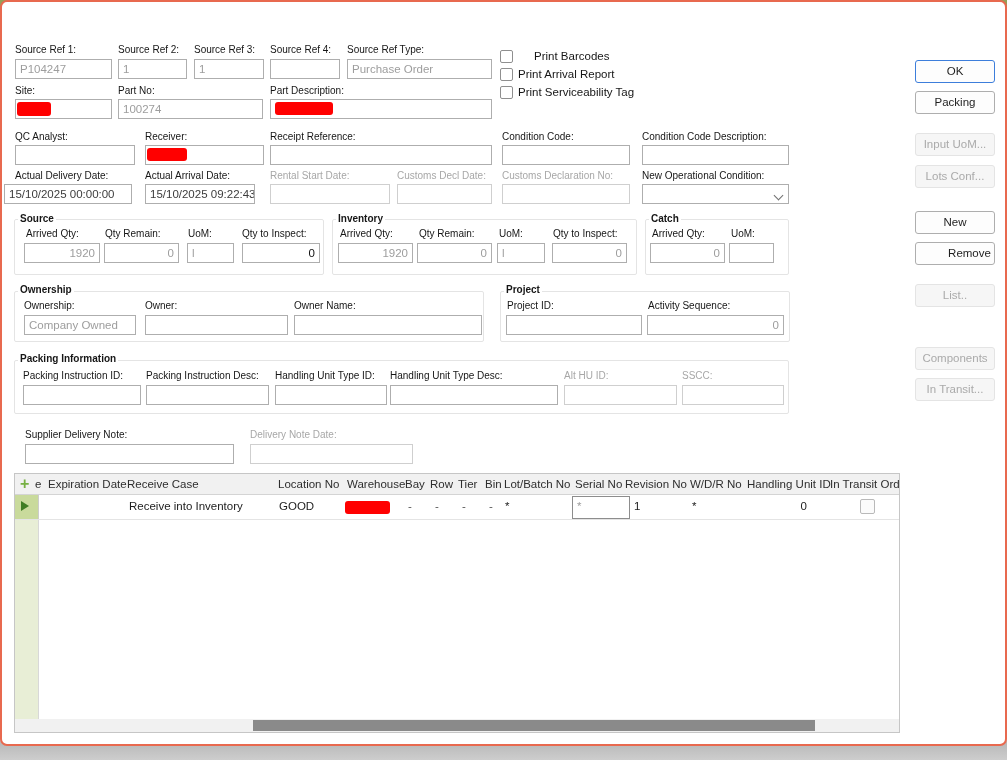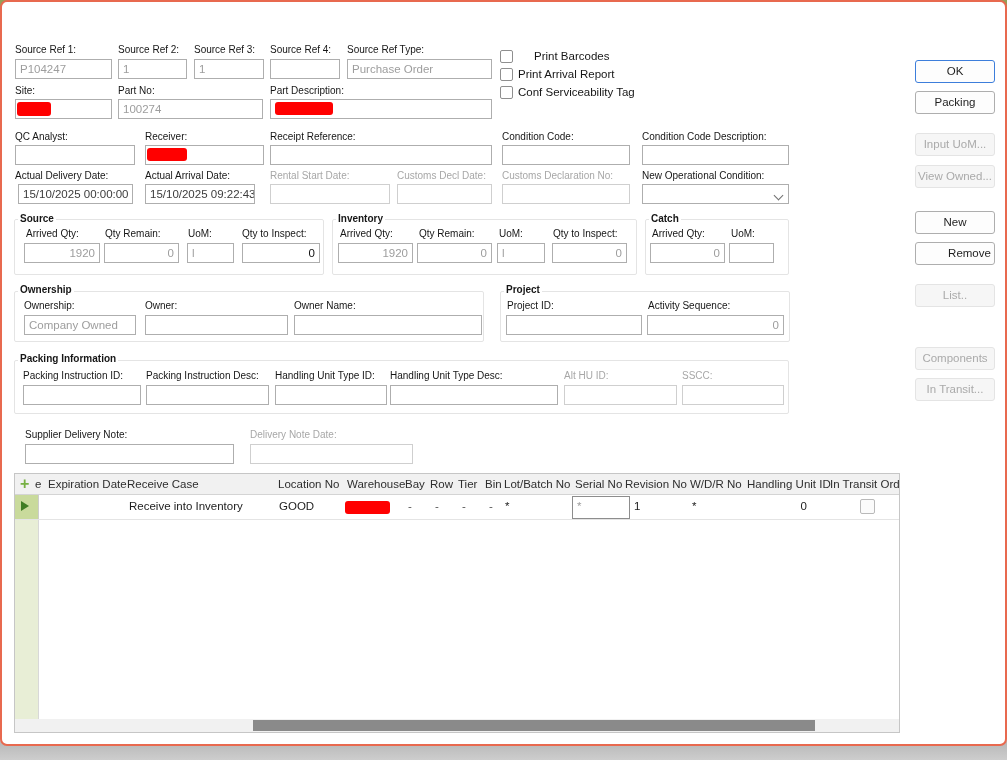--- a/index.html
+++ b/index.html
@@ -62,21 +62,21 @@
   <span class="lbl" style="left:268px;top:42px;">Source Ref 4:</span>
   <div class="fld" style="left:268px;top:57px;width:70px;"></div>
   <span class="lbl" style="left:345px;top:42px;">Source Ref Type:</span>
   <div class="fld gray" style="left:345px;top:57px;width:145px;">Purchase Order</div>
 
   <span class="chk" style="left:498px;top:48px;"></span>
   <span class="chklbl" style="left:532px;top:48px;">Print Barcodes</span>
   <span class="chk" style="left:498px;top:66px;"></span>
   <span class="chklbl" style="left:516px;top:66px;">Print Arrival Report</span>
   <span class="chk" style="left:498px;top:84px;"></span>
-  <span class="chklbl" style="left:516px;top:84px;">Conf Serviceability Tag</span>
+  <span class="chklbl" style="left:516px;top:84px;">Print Serviceability Tag</span>
 
   <span class="lbl" style="left:13px;top:83px;">Site:</span>
   <div class="fld" style="left:13px;top:97px;width:97px;"></div>
   <div class="redact" style="left:15px;top:100px;width:34px;height:14px;"></div>
   <span class="lbl" style="left:116px;top:83px;">Part No:</span>
   <div class="fld gray" style="left:116px;top:97px;width:145px;">100274</div>
   <span class="lbl" style="left:268px;top:83px;">Part Description:</span>
   <div class="fld" style="left:268px;top:97px;width:222px;"></div>
   <div class="redact" style="left:273px;top:100px;width:58px;height:13px;"></div>
 
@@ -86,21 +86,21 @@
   <div class="fld" style="left:143px;top:143px;width:119px;"></div>
   <div class="redact" style="left:145px;top:146px;width:40px;height:13px;"></div>
   <span class="lbl" style="left:268px;top:129px;">Receipt Reference:</span>
   <div class="fld" style="left:268px;top:143px;width:222px;"></div>
   <span class="lbl" style="left:500px;top:129px;">Condition Code:</span>
   <div class="fld" style="left:500px;top:143px;width:128px;"></div>
   <span class="lbl" style="left:640px;top:129px;">Condition Code Description:</span>
   <div class="fld" style="left:640px;top:143px;width:147px;"></div>
 
   <span class="lbl" style="left:13px;top:168px;">Actual Delivery Date:</span>
-  <div class="fld" style="left:16px;top:182px;width:115px;">15/10/2025 00:00:00</div>
+  <div class="fld" style="left:2px;top:182px;width:128px;">15/10/2025 00:00:00</div>
   <span class="lbl" style="left:143px;top:168px;">Actual Arrival Date:</span>
   <div class="fld" style="left:143px;top:182px;width:110px;">15/10/2025 09:22:43</div>
   <span class="lbl dis" style="left:268px;top:168px;">Rental Start Date:</span>
   <div class="fld disb" style="left:268px;top:182px;width:120px;"></div>
   <span class="lbl dis" style="left:395px;top:168px;">Customs Decl Date:</span>
   <div class="fld disb" style="left:395px;top:182px;width:95px;"></div>
   <span class="lbl dis" style="left:500px;top:168px;">Customs Declaration No:</span>
   <div class="fld disb" style="left:500px;top:182px;width:128px;"></div>
   <span class="lbl" style="left:640px;top:168px;">New Operational Condition:</span>
   <div class="fld" style="left:640px;top:182px;width:147px;">
@@ -169,21 +169,21 @@
   <div class="fld disb" style="left:680px;top:383px;width:102px;"></div>
 
   <span class="lbl" style="left:23px;top:427px;">Supplier Delivery Note:</span>
   <div class="fld" style="left:23px;top:442px;width:209px;"></div>
   <span class="lbl dis" style="left:248px;top:427px;">Delivery Note Date:</span>
   <div class="fld disb" style="left:248px;top:442px;width:163px;"></div>
 
   <div class="btn primary" style="top:58px;">OK</div>
   <div class="btn" style="top:89px;">Packing</div>
   <div class="btn dis" style="top:131px;">Input UoM...</div>
-  <div class="btn dis" style="top:163px;">View Owned...</div>
+  <div class="btn dis" style="top:163px;">Lots Conf...</div>
   <div class="btn" style="top:209px;">New</div>
   <div class="btn" style="top:240px;padding-left:29px;">Remove</div>
   <div class="btn dis" style="top:282px;">List..</div>
   <div class="btn dis" style="top:345px;">Components</div>
   <div class="btn dis" style="top:376px;">In Transit...</div>
 
   <div class="table">
     <div class="thead">
       <span class="plus">+</span>
       <span class="th" style="left:20px;width:10px;overflow:hidden;">e</span>

